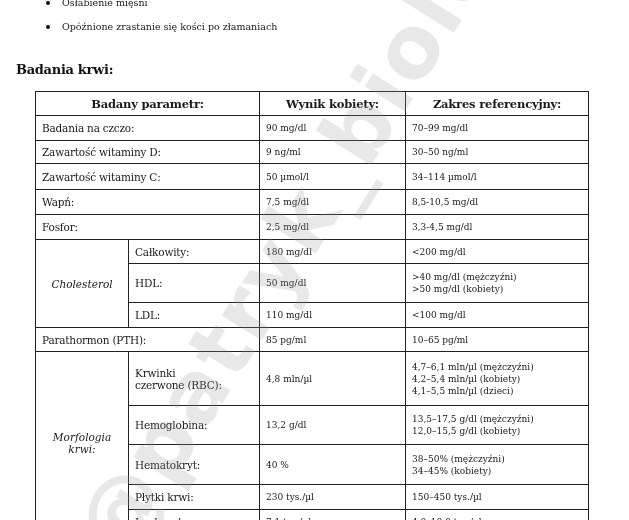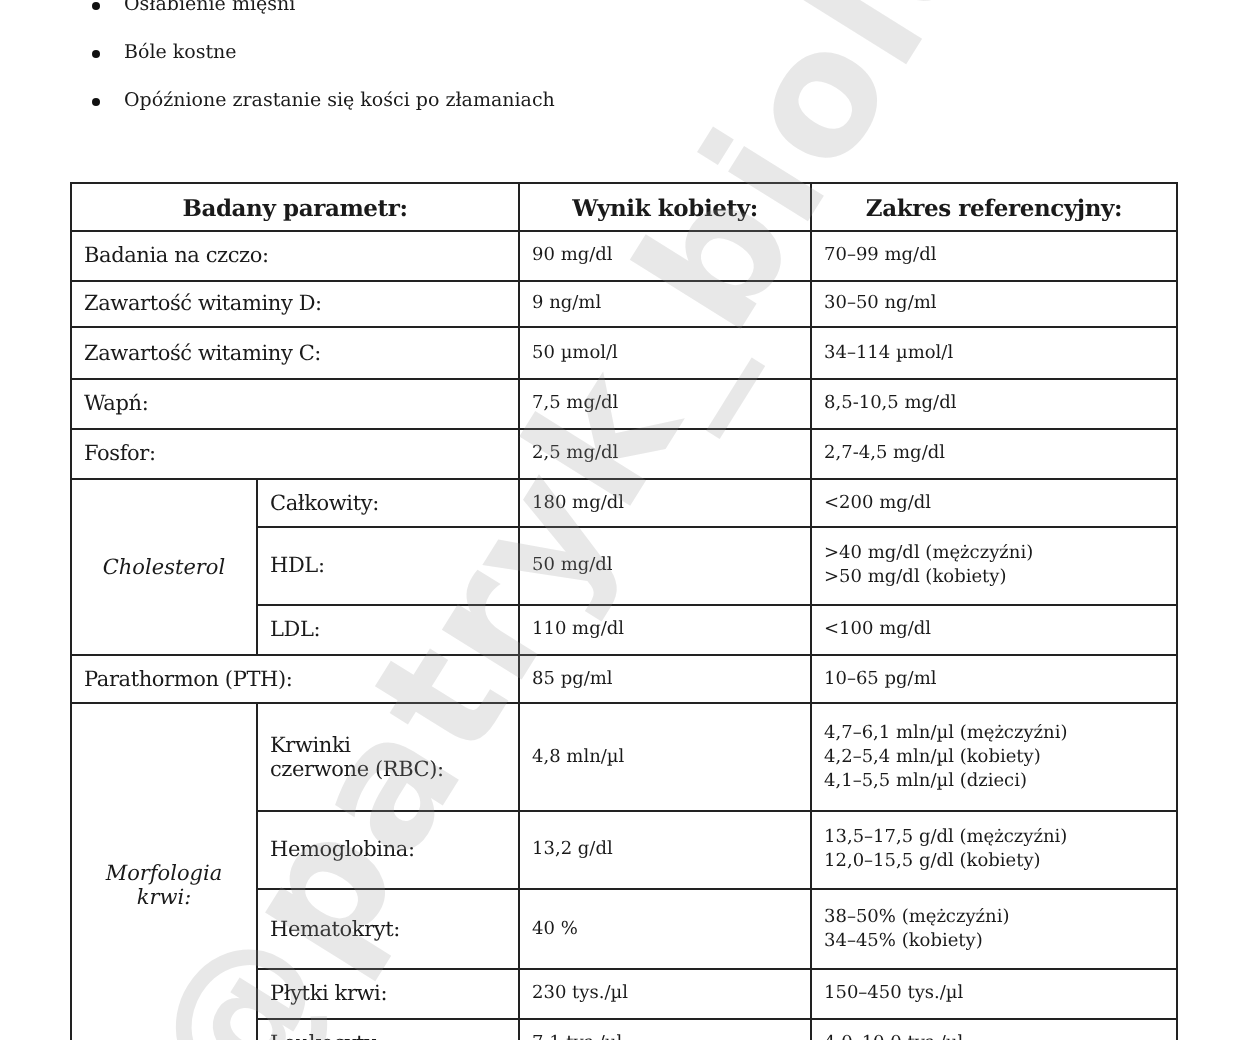--- a/index.html
+++ b/index.html
@@ -30,24 +30,24 @@
     left: 55px; top: 520px; letter-spacing: 2px;
   }
 </style>
 </head>
 <body>
 
 <div class="page">
 
   <ul class="bullets">
     <li><span class="dot"></span><span>Osłabienie mięśni</span></li>
-    <li><span class="dot"></span><span>Bóle kostne</span></li>
     <li><span class="dot"></span><span>Opóźnione zrastanie się kości po złamaniach</span></li>
   </ul>
 
+  <div class="section-title">Badania krwi:</div>
 
   <table class="lab">
     <colgroup>
       <col style="width:93px">
         <col style="width:131px">
         <col style="width:146px">
         <col style="width:183px">
     </colgroup>
     <tbody>
         <tr>
@@ -71,21 +71,21 @@
       <td class="ref">34–114 µmol/l</td>
     </tr>
     <tr style="height:25px">
       <td colspan="2" class="name">Wapń:</td>
       <td class="val">7,5 mg/dl</td>
       <td class="ref">8,5-10,5 mg/dl</td>
     </tr>
     <tr style="height:25px">
       <td colspan="2" class="name">Fosfor:</td>
       <td class="val">2,5 mg/dl</td>
-      <td class="ref">2,7-4,5 mg/dl</td>
+      <td class="ref">3,3-4,5 mg/dl</td>
     </tr>
     <tr style="height:24px">
       <td rowspan="3" class="group">Cholesterol</td>
       <td class="name">Całkowity:</td>
       <td class="val">180 mg/dl</td>
       <td class="ref">&lt;200 mg/dl</td>
     </tr>
     <tr style="height:39px">
       <td class="name">HDL:</td>
       <td class="val">50 mg/dl</td>

